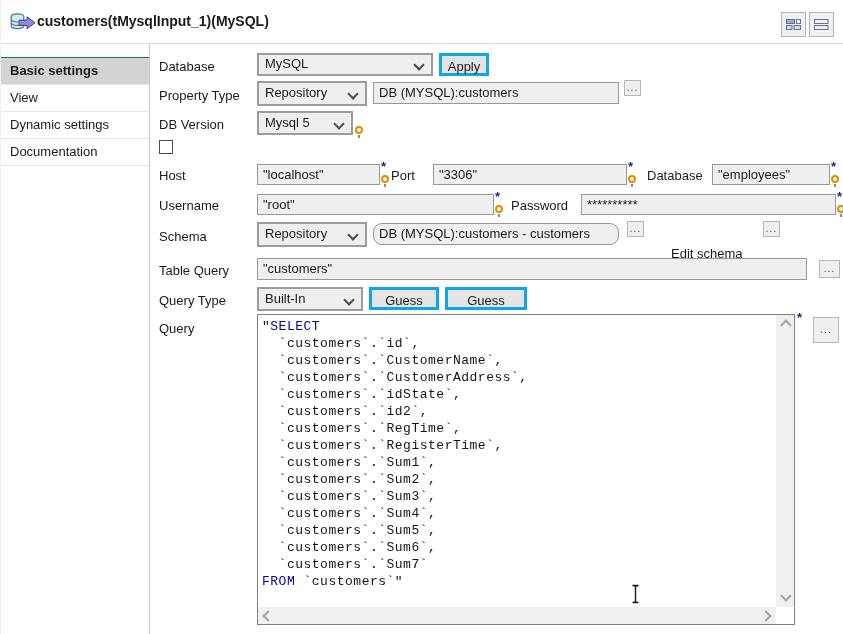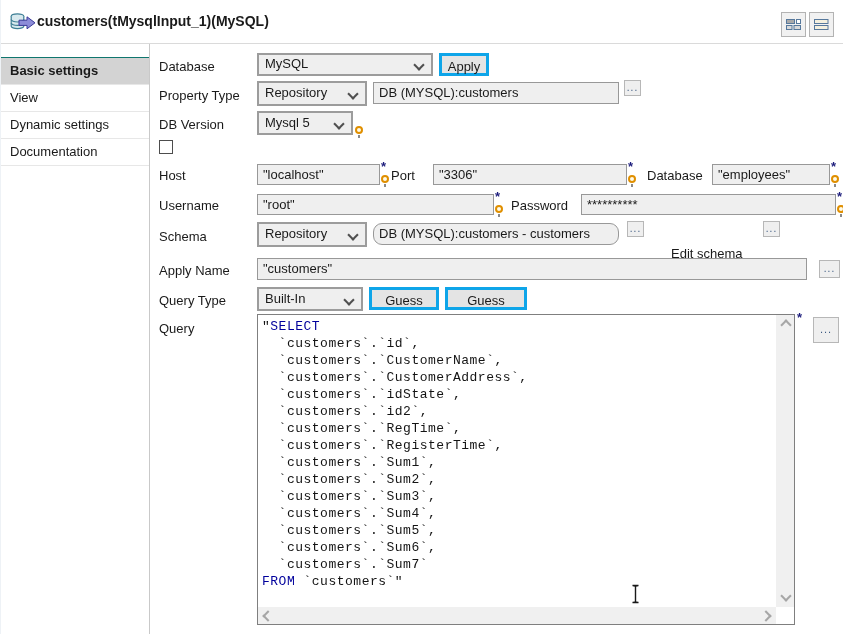--- a/index.html
+++ b/index.html
@@ -137,21 +137,21 @@
   <div class="lbl" style="left:158px; top:229px;">Schema</div>
   <div class="combo" style="left:256px; top:222px; width:110px; height:25px; line-height:20px;">
     <span>Repository</span>
     <span class="chev" style="top:7px;"></span>
   </div>
   <div class="field" style="left:372px; top:223px; width:246px; height:22px; line-height:18px;border-radius:9px;">DB (MYSQL):customers - customers</div>
   <div class="mini" style="left:626px; top:221px; width:17px; height:16px; line-height:13px;">...</div>
   <div class="lbl" style="left:670px; top:221px;margin-top:25px;">Edit schema</div>
   <div class="mini" style="left:762px; top:221px; width:17px; height:16px; line-height:13px;">...</div>
 
-  <div class="lbl" style="left:158px; top:263px;">Apply Name</div>
+  <div class="lbl" style="left:158px; top:263px;">Table Query</div>
   <div class="field" style="left:256px; top:258px; width:550px; height:22px; line-height:18px;">"customers"</div>
   <div class="mini" style="left:818px; top:260px; width:21px; height:18px; line-height:15px;">...</div>
 
   <div class="lbl" style="left:158px; top:293px;">Query Type</div>
   <div class="combo" style="left:256px; top:287px; width:106px; height:24px; line-height:19px;">
     <span>Built-In</span>
     <span class="chev" style="top:7px;"></span>
   </div>
   <div class="btn" style="left:368px; top:287px; width:70px; height:23px; line-height:21px;">Guess Query</div>
   <div class="btn" style="left:444px; top:287px; width:82px; height:23px; line-height:21px;">Guess schema</div>

